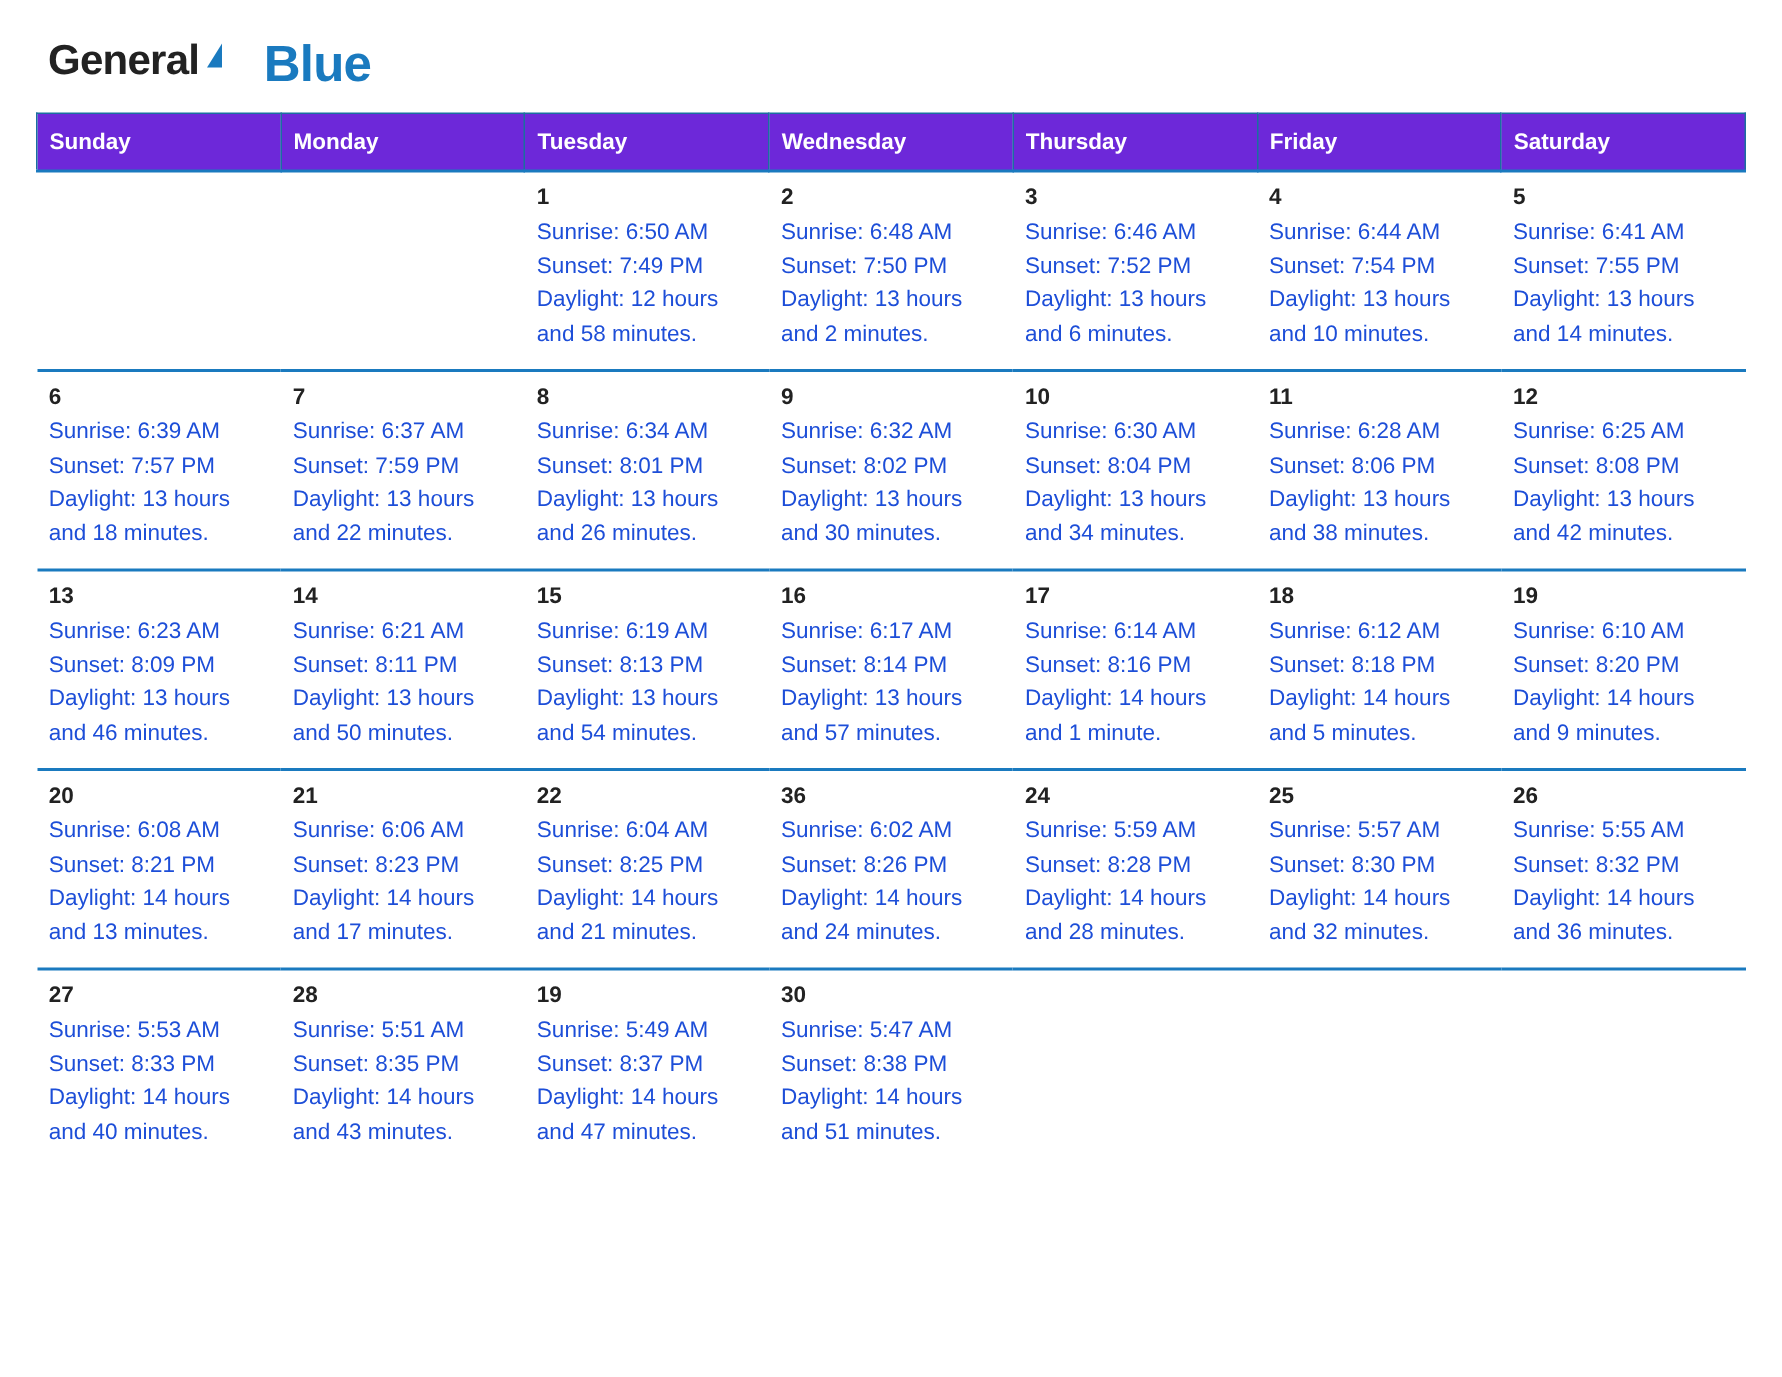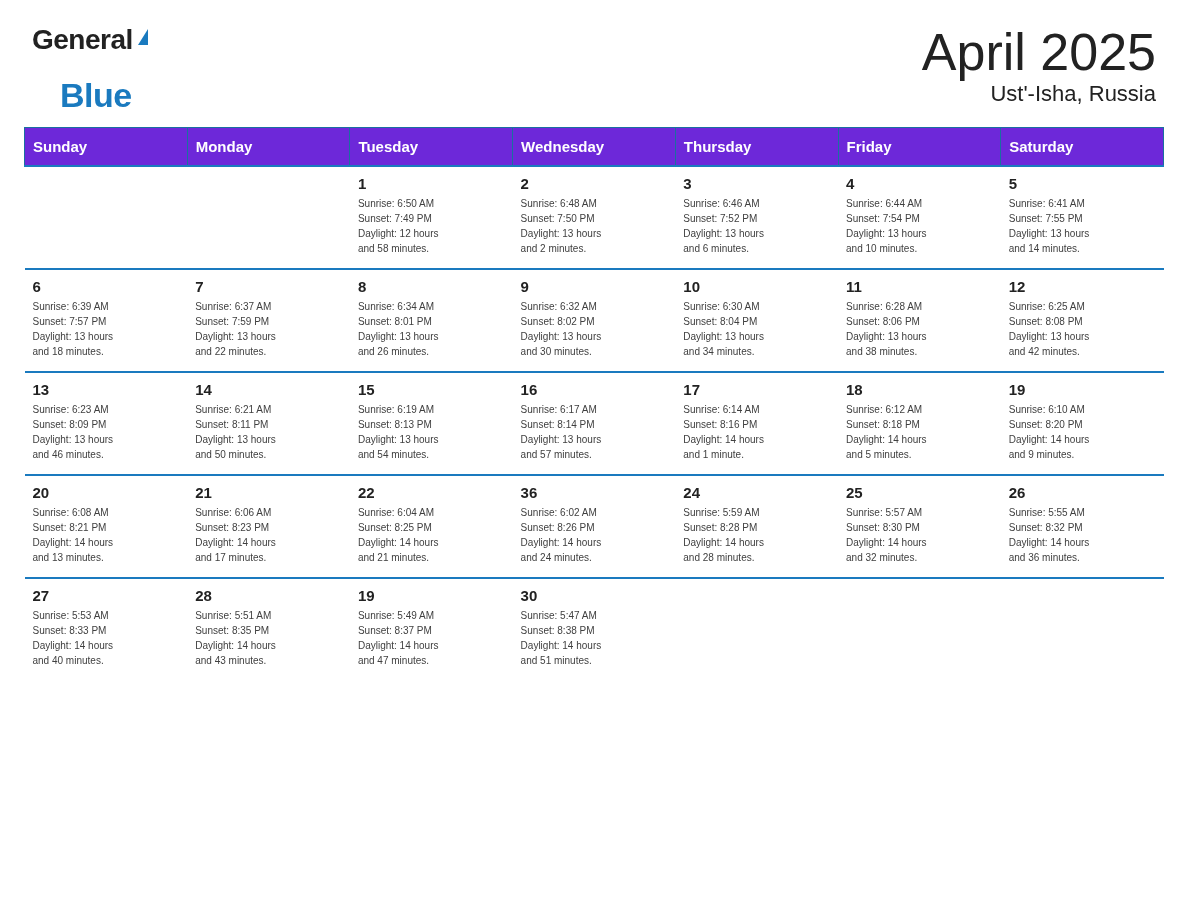--- a/index.html
+++ b/index.html
@@ -11,23 +11,22 @@
       min-height: 918px;
     }
     .header {
       display: flex;
       justify-content: space-between;
       align-items: flex-start;
       padding: 24px 32px 12px 32px;
     }
     .logo {
       display: flex;
-      flex-direction: column;
+      flex-direction: row;
       align-items: flex-start;
-      gap: 20px;
     }
     .logo-row {
       display: flex;
       align-items: baseline;
     }
     .title-block {
       text-align: right;
     }
     .title-month {
       font-size: 52px;
@@ -67,41 +66,37 @@
       color: #222;
       min-height: 90px;
     }
     .day-num {
       font-size: 15px;
       font-weight: bold;
       display: block;
       margin-bottom: 4px;
     }
     .day-info {
-      font-size: 10px;
+      font-size: 15px;
       line-height: 1.5;
-      color: #404040;
+      color: #1d4ed8;
     }
   </style>
 </head>
 <body>
 
 <div class="header">
   <div class="logo">
     <div class="logo-row">
       <span style="font-size:28px;font-weight:bold;color:#222;letter-spacing:-0.5px;">General</span>
       <span style="display:inline-block;width:0;height:0;border-left:10px solid transparent;border-right:0px solid transparent;border-bottom:16px solid #1a7abf;border-top:0;margin-left:5px;vertical-align:middle;position:relative;top:-4px;"></span>
     </div>
     <div>
       <span style="font-size:34px;font-weight:bold;color:#1a7abf;margin-left:28px;letter-spacing:-0.5px;">Blue</span>
     </div>
-  </div>
-  <div class="title-block">
-    <div class="title-month">April 2025</div>
-    <div class="title-location">Ust'-Isha, Russia</div>
   </div>
 </div>
 
 <div class="calendar-wrapper">
   <table>
     <thead>
       <tr>
         <th>Sunday</th>
         <th>Monday</th>
         <th>Tuesday</th>

